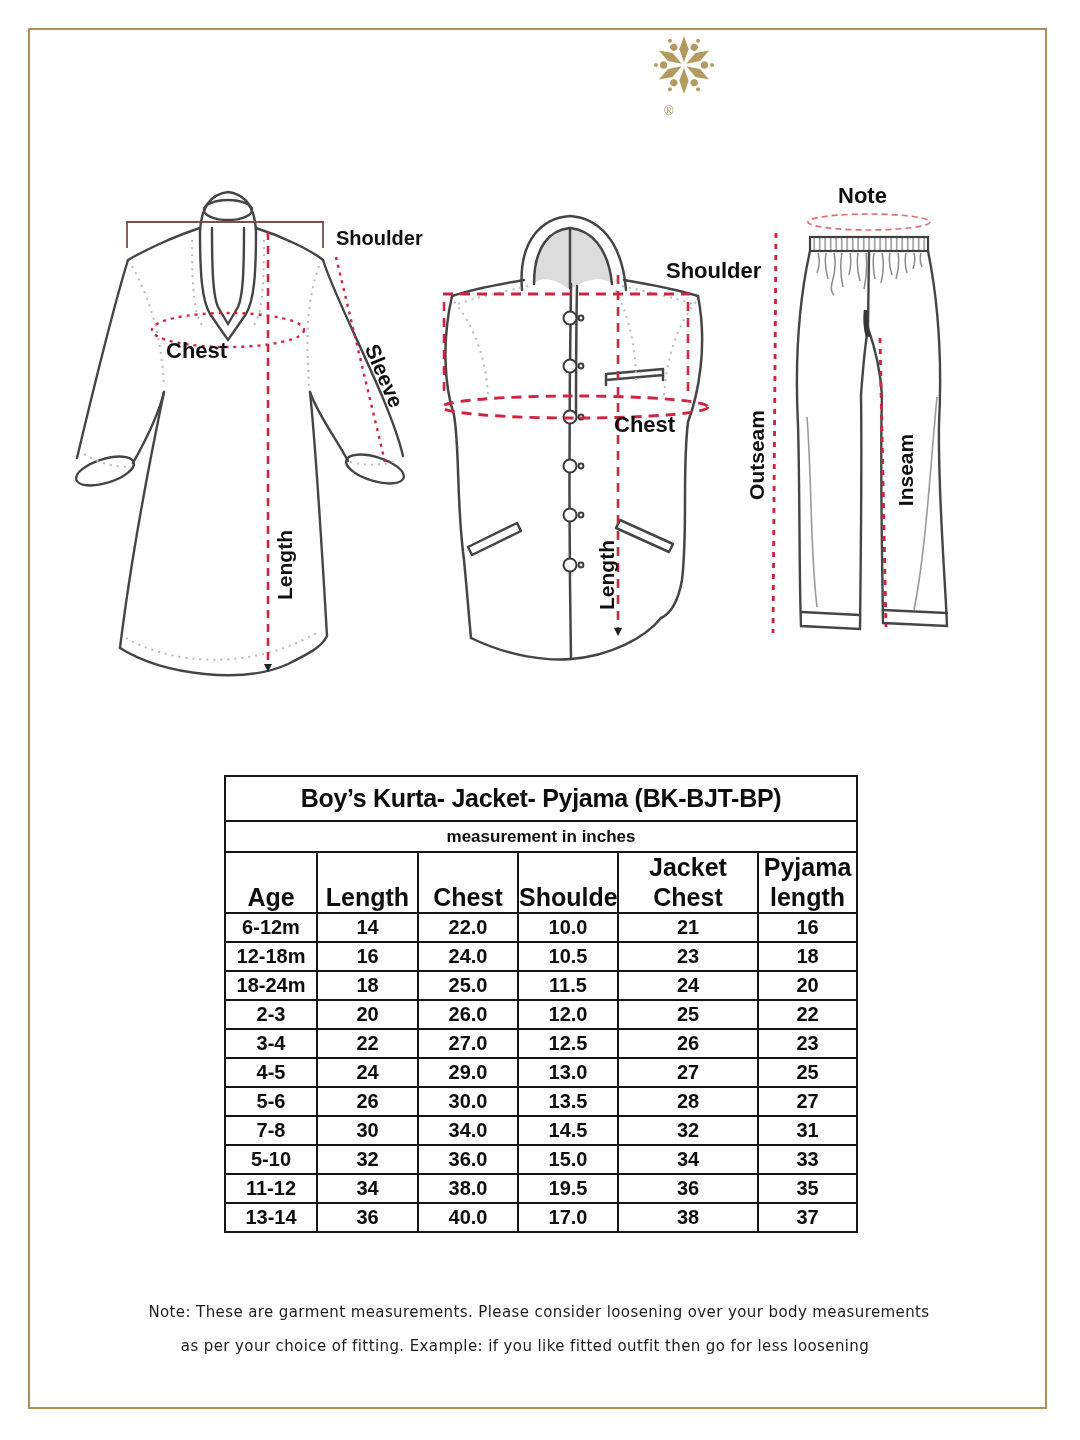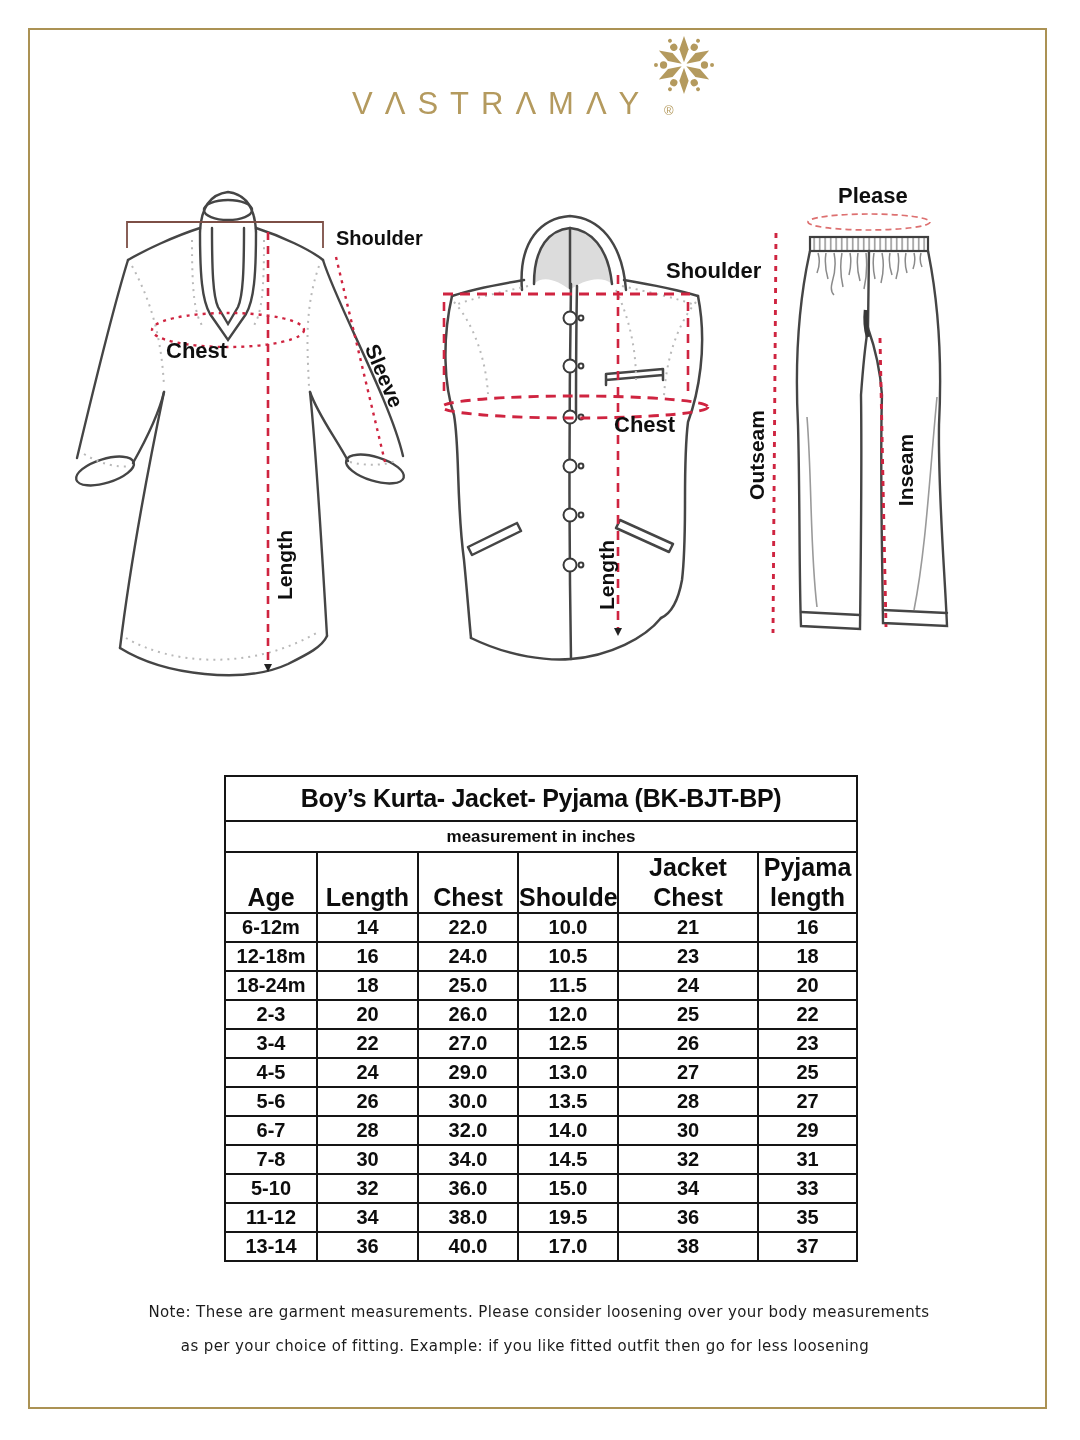--- a/index.html
+++ b/index.html
@@ -33,21 +33,20 @@
   #note .l1{text-align:center;}
   #note .l2{text-align:center;padding-right:28px;}
   svg{display:block;}
 </style>
 </head>
 <body>
 
 <div id="page">
   <div id="frame"></div>
 
-  <div class="logo-text">VΛSTRΛMΛY</div>
   <div class="reg-mark">®</div>
   <svg class="ornament" width="72" height="66" viewBox="0 0 100 100">
     <g fill="#b49a5e">
       <path d="M50,46 L43,26 L50,6 L57,26 Z"></path>
       <path d="M50,46 L43,26 L50,6 L57,26 Z" transform="rotate(60 50 50)"></path>
       <path d="M50,46 L43,26 L50,6 L57,26 Z" transform="rotate(120 50 50)"></path>
       <path d="M50,46 L43,26 L50,6 L57,26 Z" transform="rotate(180 50 50)"></path>
       <path d="M50,46 L43,26 L50,6 L57,26 Z" transform="rotate(240 50 50)"></path>
       <path d="M50,46 L43,26 L50,6 L57,26 Z" transform="rotate(300 50 50)"></path>
       <g transform="rotate(30 50 50)">
@@ -205,21 +204,21 @@
 
   <div class="dlabel" style="left:336px;top:227px;font-size:20px;">Shoulder</div>
   <div class="dlabel" style="left:166px;top:338px;font-size:22px;">Chest</div>
   <div class="dlabel sleeve-rot" style="left:384px;top:376px;">Sleeve</div>
   <div class="dlabel rot" style="left:285px;top:565px;">Length</div>
 
   <div class="dlabel" style="left:666px;top:258px;font-size:22px;">Shoulder</div>
   <div class="dlabel" style="left:614px;top:412px;font-size:22px;">Chest</div>
   <div class="dlabel rot" style="left:607px;top:575px;">Length</div>
 
-  <div class="dlabel" style="left:838px;top:183px;font-size:22px;">Please</div>
+  <div class="dlabel" style="left:838px;top:183px;font-size:22px;">Note</div>
   <div class="dlabel rot" style="left:757px;top:455px;">Outseam</div>
   <div class="dlabel rot" style="left:906px;top:470px;">Inseam</div>
 
   <div id="table-wrap">
     <table class="size">
       <colgroup>
         <col style="width:92px">
           <col style="width:101px">
           <col style="width:100px">
         <col style="width:100px">
@@ -293,28 +292,20 @@
           </tr>
           <tr>
             <td>5-6</td>
             <td>26</td>
             <td>30.0</td>
             <td>13.5</td>
             <td>28</td>
             <td>27</td>
           </tr>
           <tr>
-            <td>6-7</td>
-            <td>28</td>
-            <td>32.0</td>
-            <td>14.0</td>
-            <td>30</td>
-            <td>29</td>
-          </tr>
-          <tr>
             <td>7-8</td>
             <td>30</td>
             <td>34.0</td>
             <td>14.5</td>
             <td>32</td>
             <td>31</td>
           </tr>
           <tr>
             <td>5-10</td>
             <td>32</td>

